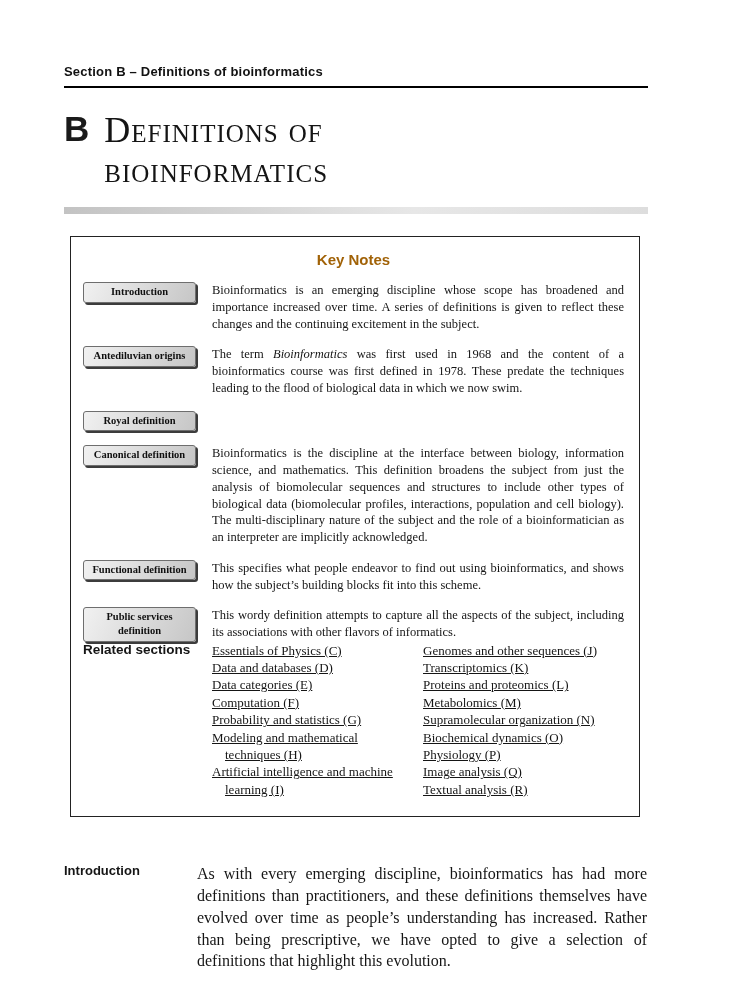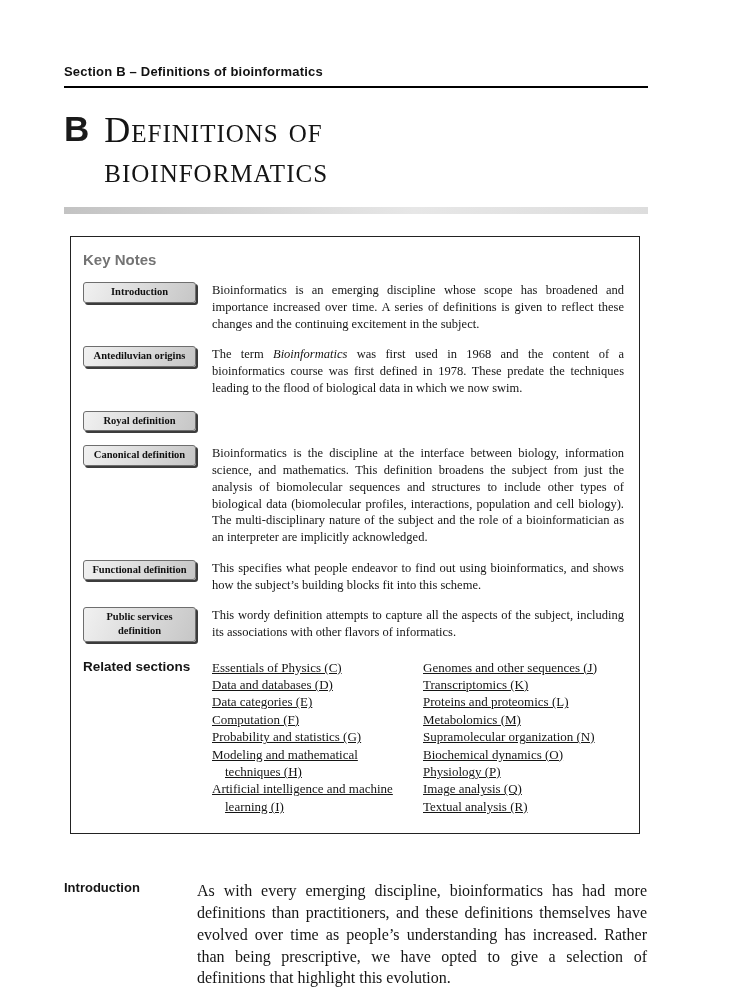--- a/index.html
+++ b/index.html
@@ -52,21 +52,22 @@
   
   .kn-box {
     margin: 22px 8px 0 6px;
     border: 1.5px solid #222;
     padding: 14px 15px 18px 12px;
   }
   .kn-heading {
     font-family: "Liberation Sans", sans-serif;
     font-weight: bold;
     font-size: 15px;
-    color: #737373;
+    color: #a16207;
+    text-align: center;
   }
   .kn-row { display: flex; margin-top: 14px; align-items: flex-start; }
   .kn-btn-col { width: 113px; flex: none; margin-right: 16px; }
   .kn-btn {
     display: block;
     width: 100%;
     text-align: center;
     font-family: "Liberation Serif", serif;
     font-weight: bold;
     font-size: 10.5px;
@@ -80,21 +81,21 @@
   }
   .kn-text {
     flex: 1;
     font-size: 12.5px;
     line-height: 1.34;
     text-align: justify;
   }
   .kn-text .ital { font-style: italic; }
 
   
-  .related-row { display: flex; margin-top: 17px; align-items: flex-start; justify-content: flex-end; }
+  .related-row { display: flex; align-items: flex-start; justify-content: flex-end; }
   .related-label {
     width: 129px; flex: none;
     font-family: "Liberation Sans", sans-serif;
     font-weight: bold;
     font-size: 13.5px;
   }
   .related-cols { flex: 1; display: flex; font-size: 13px; line-height: 1.34; text-decoration: underline; }
   .rel-col { flex: 1; }
   .rel-col + .rel-col { margin-left: 10px; }
   .rel-item { padding-left: 13px; text-indent: -13px; }

